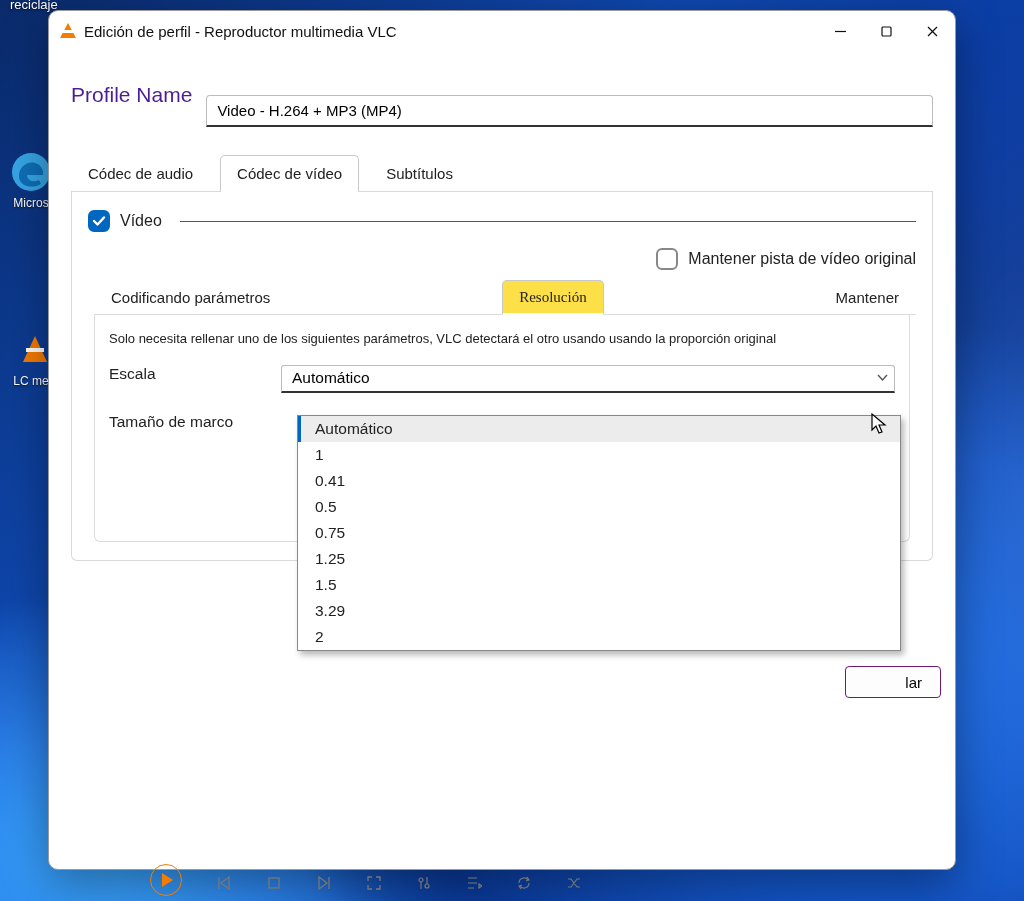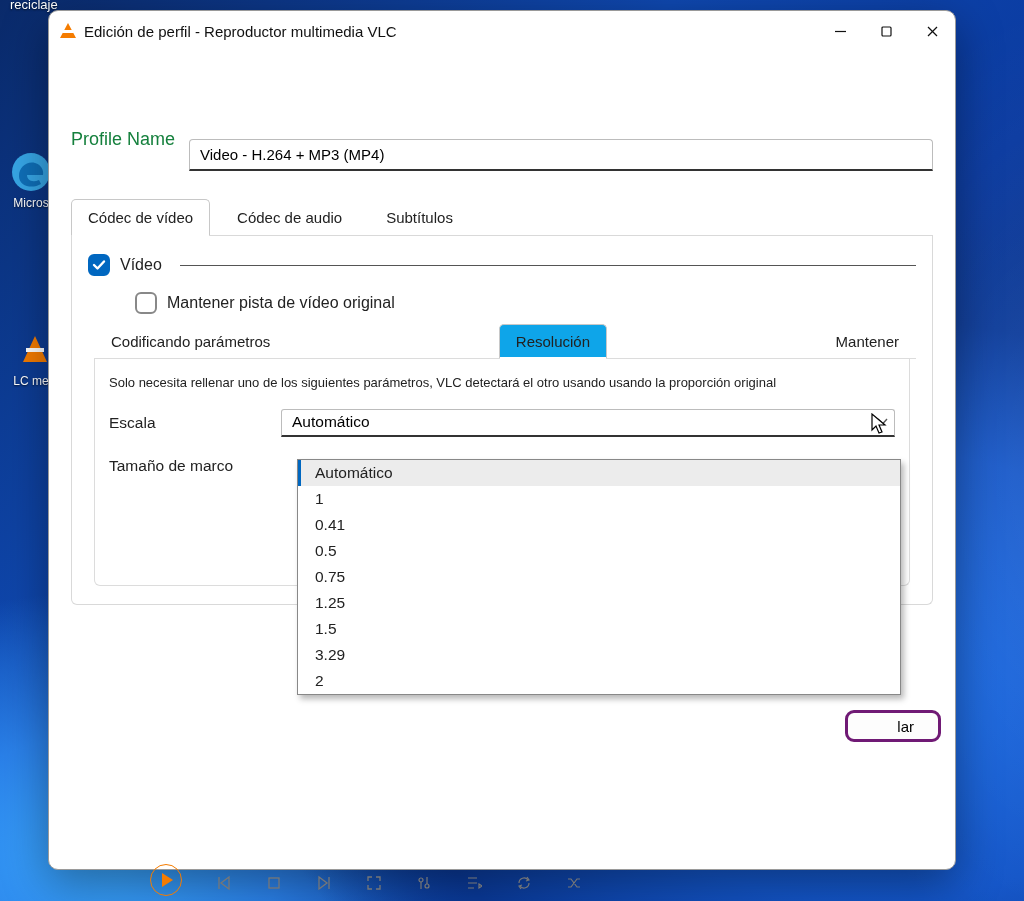--- a/index.html
+++ b/index.html
@@ -34,21 +34,21 @@
 
   
   .dialog {
     position: absolute;
     left: 48px; top: 10px;
     width: 908px; height: 860px;
     background: #fff;
     border: 1px solid #9a9a9a;
     border-radius: 10px;
     box-shadow: 0 14px 46px rgba(0,0,0,.38);
-    display: flex; flex-direction: column; gap: 44px;
+    display: flex; flex-direction: column;
   }
   .titlebar {
     height: 40px;
     display: flex; align-items: center;
     padding-left: 10px;
   }
   .app-icon { width: 18px; height: 18px; margin-right: 7px; position: relative; }
   .cone {
     width:0;height:0;
     border-left:8px solid transparent;
@@ -62,21 +62,21 @@
   .win-btn {
     width: 46px; height: 32px;
     display:flex; align-items:center; justify-content:center;
     color:#111;
   }
   .win-btn svg { width:11px; height:11px; }
 
   .content { padding: 12px 22px 0 22px; flex:1; position:relative; }
 
   .profile-row { display:flex; align-items:center; gap:14px; margin-bottom:28px; }
-  .profile-label { font-size:18px; color:#15803d; white-space:nowrap; }
+  .profile-label { font-size:21px; color:#4c1d95; white-space:nowrap; }
   .profile-input {
     flex:1; height:32px; border:1px solid #bcbcbc; border-bottom:2px solid #333;
     border-radius:4px 4px 0 0; padding:0 10px; font-size:15px;margin-top:32px;
   }
 
   .tabs-main { display:flex; gap:10px; border-bottom:1px solid #d9d9d9; }
   .tab-m {
     padding:9px 16px; font-size:15px; color:#222;
     border:1px solid transparent; border-bottom:none;
     border-radius:5px 5px 0 0; position:relative;
@@ -89,47 +89,47 @@
   }
 
   .panel {
     border:1px solid #d9d9d9; border-top:none;
     border-radius:0 0 6px 6px;
     padding:18px 16px 18px 16px;
     margin-bottom:16px;
     position:relative;
   }
 
-  .check-row { display:flex; align-items:center; gap:10px; margin-bottom:16px; }
+  .check-row { display:flex; align-items:center; gap:10px; margin-bottom:16px;justify-content:flex-end; }
   .checkbox {
     width:22px; height:22px; border-radius:6px; border:2px solid #0067c0;
     display:flex; align-items:center; justify-content:center; flex-shrink:0;
   }
   .checkbox.checked { background:#0067c0; }
   .checkbox.checked svg { width:14px; height:14px; }
   .checkbox.unchecked { border-color:#888; }
   .check-label { font-size:16px; color:#222; }
   .divider-line { flex:1; height:1px; background:#555; margin-left:8px; }
 
   .subtabs { display:flex; gap:10px; margin:8px 0 0 6px; border-bottom:1px solid #dcdcdc;justify-content:space-between; }
   .subtab {
     padding:8px 16px; font-size:15px; color:#222;
     border:1px solid transparent; border-bottom:none; border-radius:5px 5px 0 0; position:relative;
   }
-  .subtab.active { border-color:#c8c8c8; background:#0ea5e9; }
+  .subtab.active { border-color:#c8c8c8; background:#fde047;font-family:Liberation Serif, serif; }
   .subtab.active::after{content:"";position:absolute;left:0;right:0;bottom:-1px;height:2px;background:#fff;}
 
   .subpanel {
     border:1px solid #dcdcdc; border-top:none; border-radius:0 0 6px 6px;
     padding:14px 14px 90px 14px; margin:0 6px;
     position:relative;
   }
   .hint { font-size:13px; color:#222; line-height:1.5; margin-bottom:16px; }
 
-  .field-row { display:flex; align-items:center; gap:10px; margin-bottom:20px; }
+  .field-row { display:flex; align-items:flex-start; gap:10px; margin-bottom:20px; }
   .field-label { width:162px; font-size:15.5px; color:#222; }
   .combo {
     flex:1; height:28px; border:1px solid #bcbcbc; border-bottom:2px solid #333;
     border-radius:3px 3px 0 0; padding:0 26px 0 10px; font-size:15.5px;
     display:flex; align-items:center; position:relative; background:#fff;
   }
   .combo .chev { position:absolute; right:6px; top:50%; transform:translateY(-50%); }
 
   
   .dropdown {
@@ -143,24 +143,24 @@
   .dd-item {
     padding:4px 10px 4px 14px; font-size:15.5px; color:#222;
     border-left:3px solid transparent;
   }
   .dd-item.sel { background:#ececec; border-left:3px solid #0067c0; }
 
   
   .cancel-btn {
     position:absolute; right:14px; top:615px;
     width:96px; height:32px;
-    border:3px solid #701a75; border-radius:9px;
+    border:1px solid #701a75; border-radius:4px;
     background:#fdfdfd;
     display:flex; align-items:center; justify-content:flex-end;
-    padding-right:24px; font-size:15px;
+    padding-right:18px; font-size:15px;
   }
 
   
   .vlc-controls {
     position:absolute; left:150px; top:870px; width:770px; height:26px;
     display:flex; align-items:center; gap:34px;
     color:#666;
   }
   .play-circ {
     width:32px;height:32px;border:1.5px solid #f57c00;border-radius:50%;
@@ -225,22 +225,22 @@
     </div>
   </div>
 
   <div class="content">
     <div class="profile-row">
       <div class="profile-label">Profile Name</div>
       <input class="profile-input" value="Video - H.264 + MP3 (MP4)" style="">
     </div>
 
     <div class="tabs-main">
+      <div class="tab-m">Códec de audio</div>
       <div class="tab-m active">Códec de vídeo</div>
-      <div class="tab-m">Códec de audio</div>
       <div class="tab-m">Subtítulos</div>
     </div>
 
     <div class="panel">
       <div class="check-row">
         <div class="checkbox checked">
           <svg viewBox="0 0 14 14">
               <polyline points="2,7 5.5,10.5 12,3.5" fill="none" stroke="#fff" stroke-width="2.4" stroke-linecap="round" stroke-linejoin="round"></polyline>
             </svg>
         </div>

